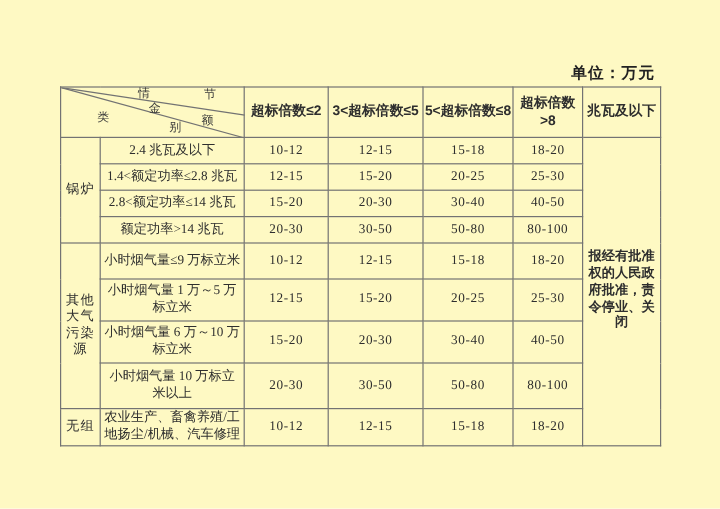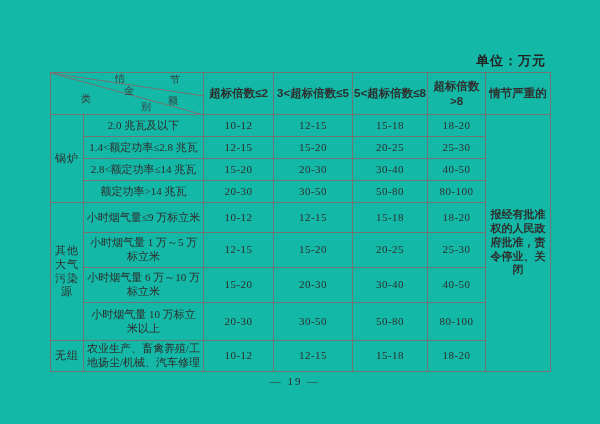--- a/index.html
+++ b/index.html
@@ -4,21 +4,21 @@
 <style>
   html, body {
     margin: 0;
     padding: 0;
     background: #ffffff;
   }
   .page {
     position: relative;
     width: 600px;
     height: 424px;
-    background: #14b8a6;
+    background: #fef9c3;
     font-family: "Liberation Serif", "DejaVu Serif", serif;
     color: #2e2e2e;
     overflow: hidden;
   }
   .unit-label {
     position: absolute;
     left: 476px;
     top: 52px;
     font-size: 13px;
     font-weight: bold;
@@ -131,26 +131,26 @@
         <span class="c c2">节</span>
         <span class="c c3">金</span>
         <span class="c c4">额</span>
         <span class="c c5">类</span>
         <span class="c c6">别</span>
       </td>
       <td class="hcell">超标倍数≤2</td>
       <td class="hcell">3&lt;超标倍数≤5</td>
       <td class="hcell">5&lt;超标倍数≤8</td>
       <td class="hcell">超标倍数&gt;8</td>
-      <td class="hcell">情节严重的</td>
+      <td class="hcell">兆瓦及以下</td>
     </tr>
 
     <tr class="h22">
       <td class="cat" rowspan="4">锅炉</td>
-      <td class="sub">2.0 兆瓦及以下</td>
+      <td class="sub">2.4 兆瓦及以下</td>
       <td class="val">10-12</td>
       <td class="val">12-15</td>
       <td class="val">15-18</td>
       <td class="val">18-20</td>
       <td class="severe" rowspan="9">报经有批准权的人民政府批准，责令停业、关闭</td>
     </tr>
     <tr class="h22">
       <td class="sub">1.4&lt;额定功率≤2.8 兆瓦</td>
       <td class="val">12-15</td>
       <td class="val">15-20</td>
@@ -209,15 +209,14 @@
       <td class="cat">无组</td>
       <td class="sub">农业生产、畜禽养殖/工地扬尘/机械、汽车修理</td>
       <td class="val">10-12</td>
       <td class="val">12-15</td>
       <td class="val">15-18</td>
       <td class="val">18-20</td>
     </tr>
   </tbody>
     </table>
 
-  <div class="page-number">— 19 —</div>
 
 </div>
 
 </body></html>

